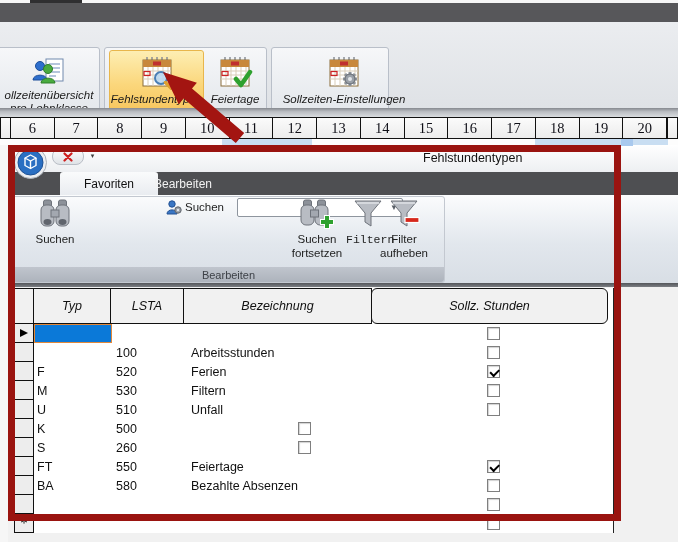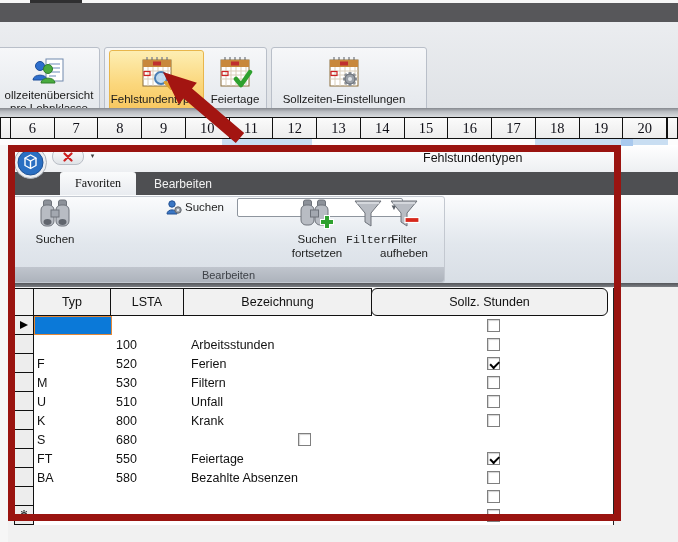--- a/index.html
+++ b/index.html
@@ -9,21 +9,21 @@
   
   .tab-stub{left:30px;top:0;width:52px;height:3px;background:#2f2f31;}
   .top-dark-bar{left:0;top:3px;width:678px;height:19px;background:#57575a;}
   .ribbon-band{left:0;top:22px;width:678px;height:86px;
        background:linear-gradient(180deg,#ebedf0,#dfe2e6);}
   .ribbon-sep{left:0;top:108px;width:678px;height:9px;
        background:linear-gradient(180deg,#86898f,#b9bcc1 40%,#d9dcdf);}
   .panel{position:absolute;top:25px;height:82px;border:1px solid #b9bfc9;border-radius:3px;
        background:linear-gradient(180deg,#f6f7f9,#e8ebef 60%,#e2e5ea);box-sizing:border-box;}
   .rib-btn{position:absolute;top:2px;bottom:2px;border:1px solid transparent;border-radius:3px;
-       text-align:center;font-size:11.5px;line-height:13px;color:#1a1a1a;box-sizing:border-box;}
+       text-align:center;font-size:11.5px;line-height:13px;color:#1a1a1a;box-sizing:border-box;font-style:italic;}
   .rib-btn.hl{background:linear-gradient(180deg,#fdeeb3,#fbd77c 45%,#f5bd4e);
        border:1px solid #e8b64c;}
   .rib-btn .ic{display:block;margin:5px auto 3px auto;}
   .rib-lbl{display:block;}
   
   .day-row{left:0;top:117px;width:678px;height:22px;display:flex;}
   .day-cell,.day-edge{box-sizing:border-box;border:1px solid #111;margin-left:-1px;
        background:linear-gradient(180deg,#fbfbfb,#ececec);
        font-family:"Liberation Serif",serif;font-size:14.5px;color:#101018;
        display:flex;align-items:center;justify-content:center;}
@@ -37,22 +37,22 @@
   .dlg-title{left:423px;top:151px;font-size:12.5px;color:#111;}
   .orb{left:14px;top:146px;width:33px;height:33px;z-index:5;}
   .close-pill{left:52px;top:148px;width:30px;height:15px;border:1px solid #b9bec6;
        border-radius:8px;background:linear-gradient(180deg,#fdfdfd,#dfe3e7);
        display:flex;align-items:center;justify-content:center;}
   .qat{left:88px;top:151px;width:9px;height:8px;border-top:1.5px solid #3c3c3c;
        color:#3c3c3c;font-size:7px;line-height:7px;text-align:center;}
   .dlg-tabstrip{left:8px;top:172px;width:670px;height:23px;background:#4e4f52;}
   .dlg-tab{position:absolute;top:0;height:23px;display:flex;align-items:center;
        justify-content:center;font-size:12px;}
-  .dlg-tab.active{left:52px;width:76px;background:linear-gradient(180deg,#fafbfc,#e9ecf0);
-       border-radius:3px 3px 0 0;color:#111;font-family:Liberation Serif, serif;}
+  .dlg-tab.active{left:52px;width:98px;background:linear-gradient(180deg,#fafbfc,#e9ecf0);
+       border-radius:3px 3px 0 0;color:#111;}
   .dlg-tab.inactive{left:130px;width:90px;color:#f2f2f2;}
   .dlg-ribbon{left:8px;top:195px;width:670px;height:88px;
        background:linear-gradient(180deg,#fbfcfd,#e2e7ed 55%,#d8dee5);}
   .group-box{left:12px;top:196px;width:433px;height:87px;border:1px solid #c3c8d0;
        border-radius:3px;box-sizing:border-box;}
   .group-caption{left:13px;top:267px;width:431px;height:15px;
        background:linear-gradient(180deg,#c0c5cd,#adb3bc);color:#3d4147;
        font-size:11px;display:flex;align-items:center;justify-content:center;border-radius:0 0 3px 3px;}
   .big-btn{position:absolute;top:198px;text-align:center;font-size:11.5px;line-height:13.5px;color:#1e1e1e;}
   .big-btn .ic{display:block;margin:0 auto 3px auto;}
@@ -60,21 +60,21 @@
   .combo{left:237px;top:198px;width:166px;height:19px;background:#fff;
        border:1px solid #8e959e;border-radius:2px;box-sizing:border-box;display:flex;align-items:center;}
   .combo .val{flex:1;font-size:11px;padding-left:4px;color:#222;}
   .combo .arrow{width:16px;text-align:center;color:#5a6068;font-size:8px;}
   .dlg-sep{left:8px;top:283px;width:670px;height:4px;
        background:linear-gradient(180deg,#54565a,#7b7e83);}
   .dlg-body{left:8px;top:287px;width:670px;height:255px;background:#f1f1f1;}
   
   .grid{left:14px;top:288px;width:599px;background:#fff;border-right:1px solid #222;}
   .g-row{display:flex;height:19px;}
-  .g-row.head{height:28px;}
+  .g-row.head{height:36px;font-style:italic;}
   .cell{box-sizing:border-box;display:flex;align-items:center;font-size:12.5px;color:#111;}
   .c-sel{width:20px;background:#ededed;border:1px solid #111;margin-top:-1px;justify-content:center;}
   .c-typ{width:78px;padding-left:3px;}
   .c-lsta{width:74px;padding-left:4px;}
   .c-bez{width:189px;padding-left:5px;}
   .c-sollz{width:237px;justify-content:center;border-radius:6px;}
   .head .cell{background:#f1f1f1;border:1px solid #111;margin-left:-1px;justify-content:center;padding:0;}
   .head .c-sel{margin-left:0;margin-top:0;}
   .sel-cell{background:#0b79d8;border:1px solid #e2883a;}
   .tri{width:0;height:0;border-top:4.5px solid transparent;border-bottom:4.5px solid transparent;
@@ -135,21 +135,21 @@
         <rect x="14" y="5.5" width="8" height="4" fill="#c03030"></rect>
         <path d="M4 15h28M4 19h28M4 23h28M9 11v19M14 11v19M19 11v19M24 11v19M29 11v19" stroke="#d9cdb9" stroke-width="1"></path>
         <rect x="5" y="15.5" width="6" height="4" fill="none" stroke="#cc2222" stroke-width="1.2"></rect>
         <path d="M19 23 l5 6 l9 -13" fill="none" stroke="#2ea12e" stroke-width="4.5" stroke-linecap="round" stroke-linejoin="round"></path>
       </svg>
       <span class="rib-lbl">Feiertage</span>
       <span class="rib-lbl">bearbeiten</span>
     </div>
   </div>
 
-  <div class="panel" style="left:271px;width:156px;">
+  <div class="panel" style="left:271px;width:118px;">
     <div class="rib-btn" style="left:3px;width:138px;">
       <svg class="ic" width="36" height="34" viewBox="0 0 36 34">
         <path d="M8 1v5M13 1v5M18 1v5M23 1v5M28 1v5" stroke="#8a8f96" stroke-width="1.5"></path>
         <rect x="4" y="4" width="28" height="26" fill="#ffffff" stroke="#8a6d3b"></rect>
         <rect x="4" y="4" width="28" height="7" fill="#c8883c"></rect>
         <rect x="14" y="5.5" width="8" height="4" fill="#c03030"></rect>
         <path d="M4 15h28M4 19h28M4 23h28M9 11v19M14 11v19M19 11v19M24 11v19M29 11v19" stroke="#d9cdb9" stroke-width="1"></path>
         <rect x="5" y="15.5" width="6" height="4" fill="none" stroke="#cc2222" stroke-width="1.2"></rect>
         <g stroke="#8d939b" stroke-width="3">
             <line x1="24" y1="16" x2="24" y2="30"></line>
@@ -329,30 +329,29 @@
       <div class="cell c-typ">U</div>
       <div class="cell c-lsta">510</div>
       <div class="cell c-bez">Unfall</div>
       <div class="cell c-sollz">
         <div class="cb"></div>
       </div>
     </div>
     <div class="g-row">
       <div class="cell c-sel"></div>
       <div class="cell c-typ">K</div>
-      <div class="cell c-lsta">800</div>
-      <div class="cell c-bez">Krank</div>
+      <div class="cell c-lsta">500</div>
       <div class="cell c-sollz">
         <div class="cb"></div>
       </div>
     </div>
     <div class="g-row">
       <div class="cell c-sel"></div>
       <div class="cell c-typ">S</div>
-      <div class="cell c-lsta">680</div>
+      <div class="cell c-lsta">260</div>
       <div class="cell c-sollz">
         <div class="cb"></div>
       </div>
     </div>
     <div class="g-row">
       <div class="cell c-sel"></div>
       <div class="cell c-typ">FT</div>
       <div class="cell c-lsta">550</div>
       <div class="cell c-bez">Feiertage</div>
       <div class="cell c-sollz">

